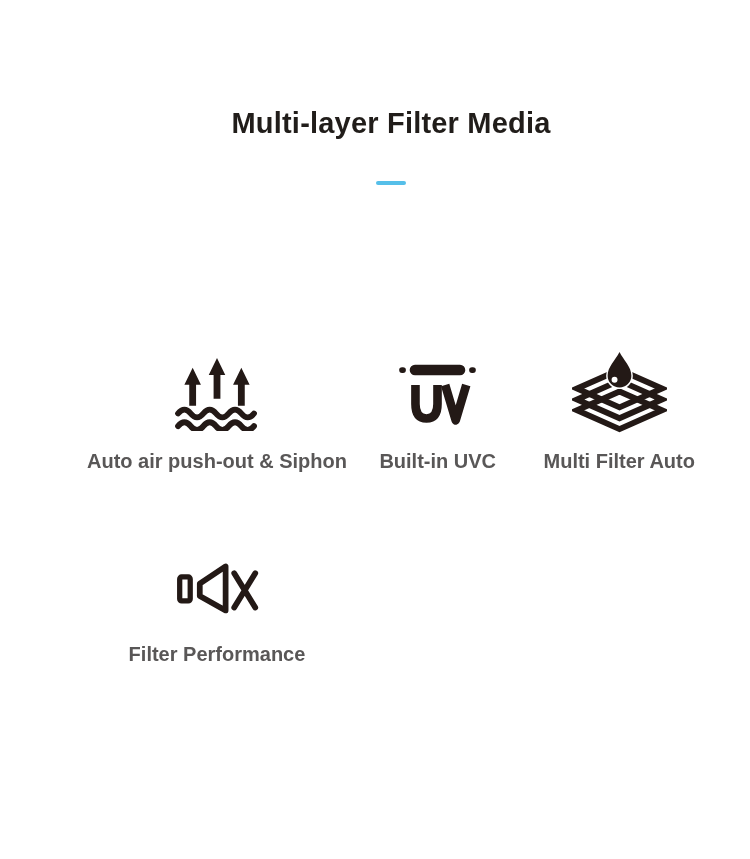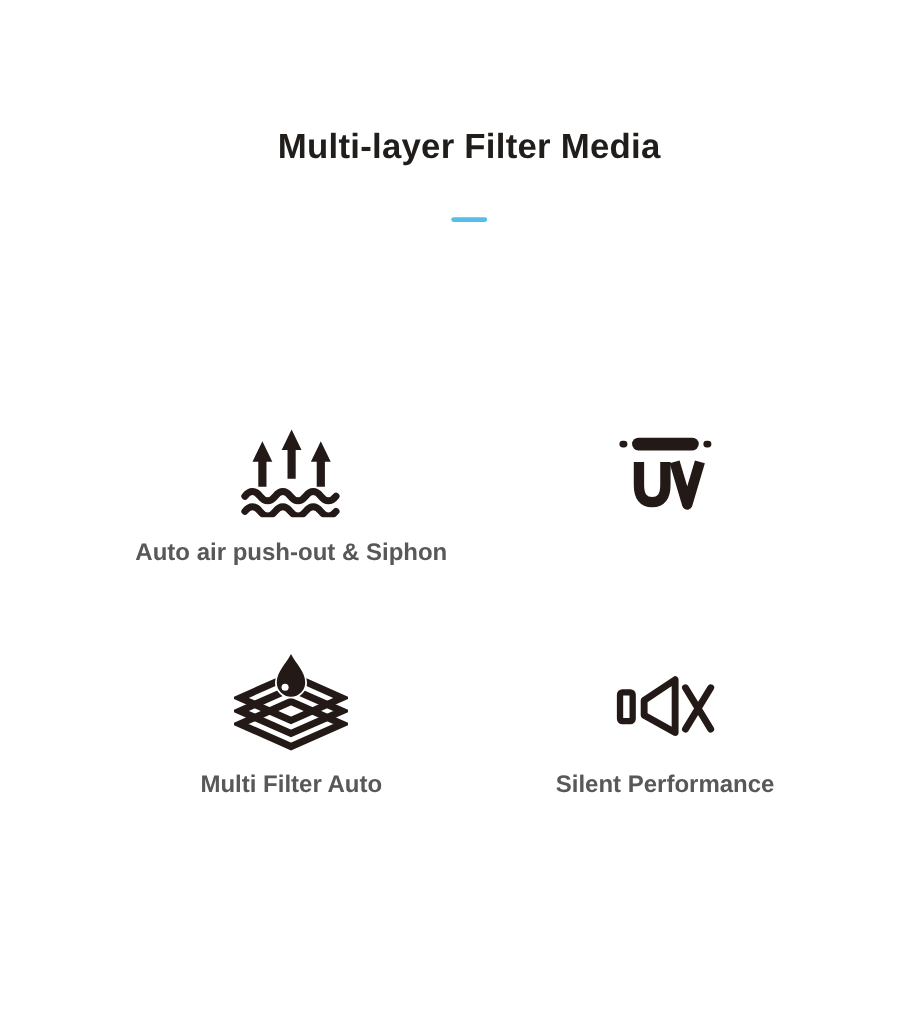--- a/index.html
+++ b/index.html
@@ -36,21 +36,21 @@
   .divider{
     width:30px;
     height:4px;
     border-radius:2px;
     background:var(--accent-color);
     margin:31px auto 0 auto;
   }
   .grid{
     margin:167px 40px 0 55px; 
     display:grid;
-    grid-template-columns:1fr 1fr;
+    grid-template-columns:1fr 1fr 1fr;
     row-gap:72px;
   }
   .cell{
     display:flex;
     flex-direction:column;
     align-items:center;
   }
   .icon-box{
     height:84px;
     display:flex;
@@ -101,20 +101,21 @@
 
           <rect x="13" y="5" width="58" height="11" rx="5.5" fill="currentColor"></rect>
           <rect x="2" y="7.5" width="7" height="6" rx="3" fill="currentColor"></rect>
           <rect x="75" y="7.5" width="7" height="6" rx="3" fill="currentColor"></rect>
 
           <path fill="none" stroke="currentColor" stroke-width="9" stroke-linecap="butt" d="M19 26 V46 Q19 61 30.5 61 Q42 61 42 46 V26"></path>
 
           <path fill="none" stroke="currentColor" stroke-width="9" stroke-linejoin="round" stroke-linecap="butt" d="M50 26 L61 63 L72 26"></path>
         </svg>
       </div>
+      <div class="feature-label">Built-in UVC</div>
     </div>
 
     <div class="cell">
       <div class="icon-box">
         <svg width="95" height="85" viewBox="0 0 96 86" aria-hidden="true">
 
           <polygon points="48,18 91,37 48,56 5,37" fill="none" stroke="currentColor" stroke-width="6"></polygon>
           <polygon points="48,29 91,48 48,67 5,48" fill="none" stroke="currentColor" stroke-width="6"></polygon>
           <polygon points="48,40 91,59 48,78 5,59" fill="none" stroke="currentColor" stroke-width="6"></polygon>
 
@@ -129,17 +130,17 @@
       <div class="icon-box">
         <svg width="88" height="67" viewBox="0 0 92 70" aria-hidden="true">
 
           <rect x="7" y="24" width="11" height="25" rx="2" fill="none" stroke="currentColor" stroke-width="5.5"></rect>
 
           <path d="M28 31 L55 13 L55 59 L28 44 Z" fill="none" stroke="currentColor" stroke-width="6" stroke-linejoin="round"></path>
 
           <path d="M64 20 L86 56 M86 20 L64 56" fill="none" stroke="currentColor" stroke-width="6" stroke-linecap="round"></path>
         </svg>
       </div>
-      <div class="feature-label">Silent Performance</div>
+      <div class="feature-label">Filter Performance</div>
     </div>
 
   </div>
 </div>
 
 </body></html>

